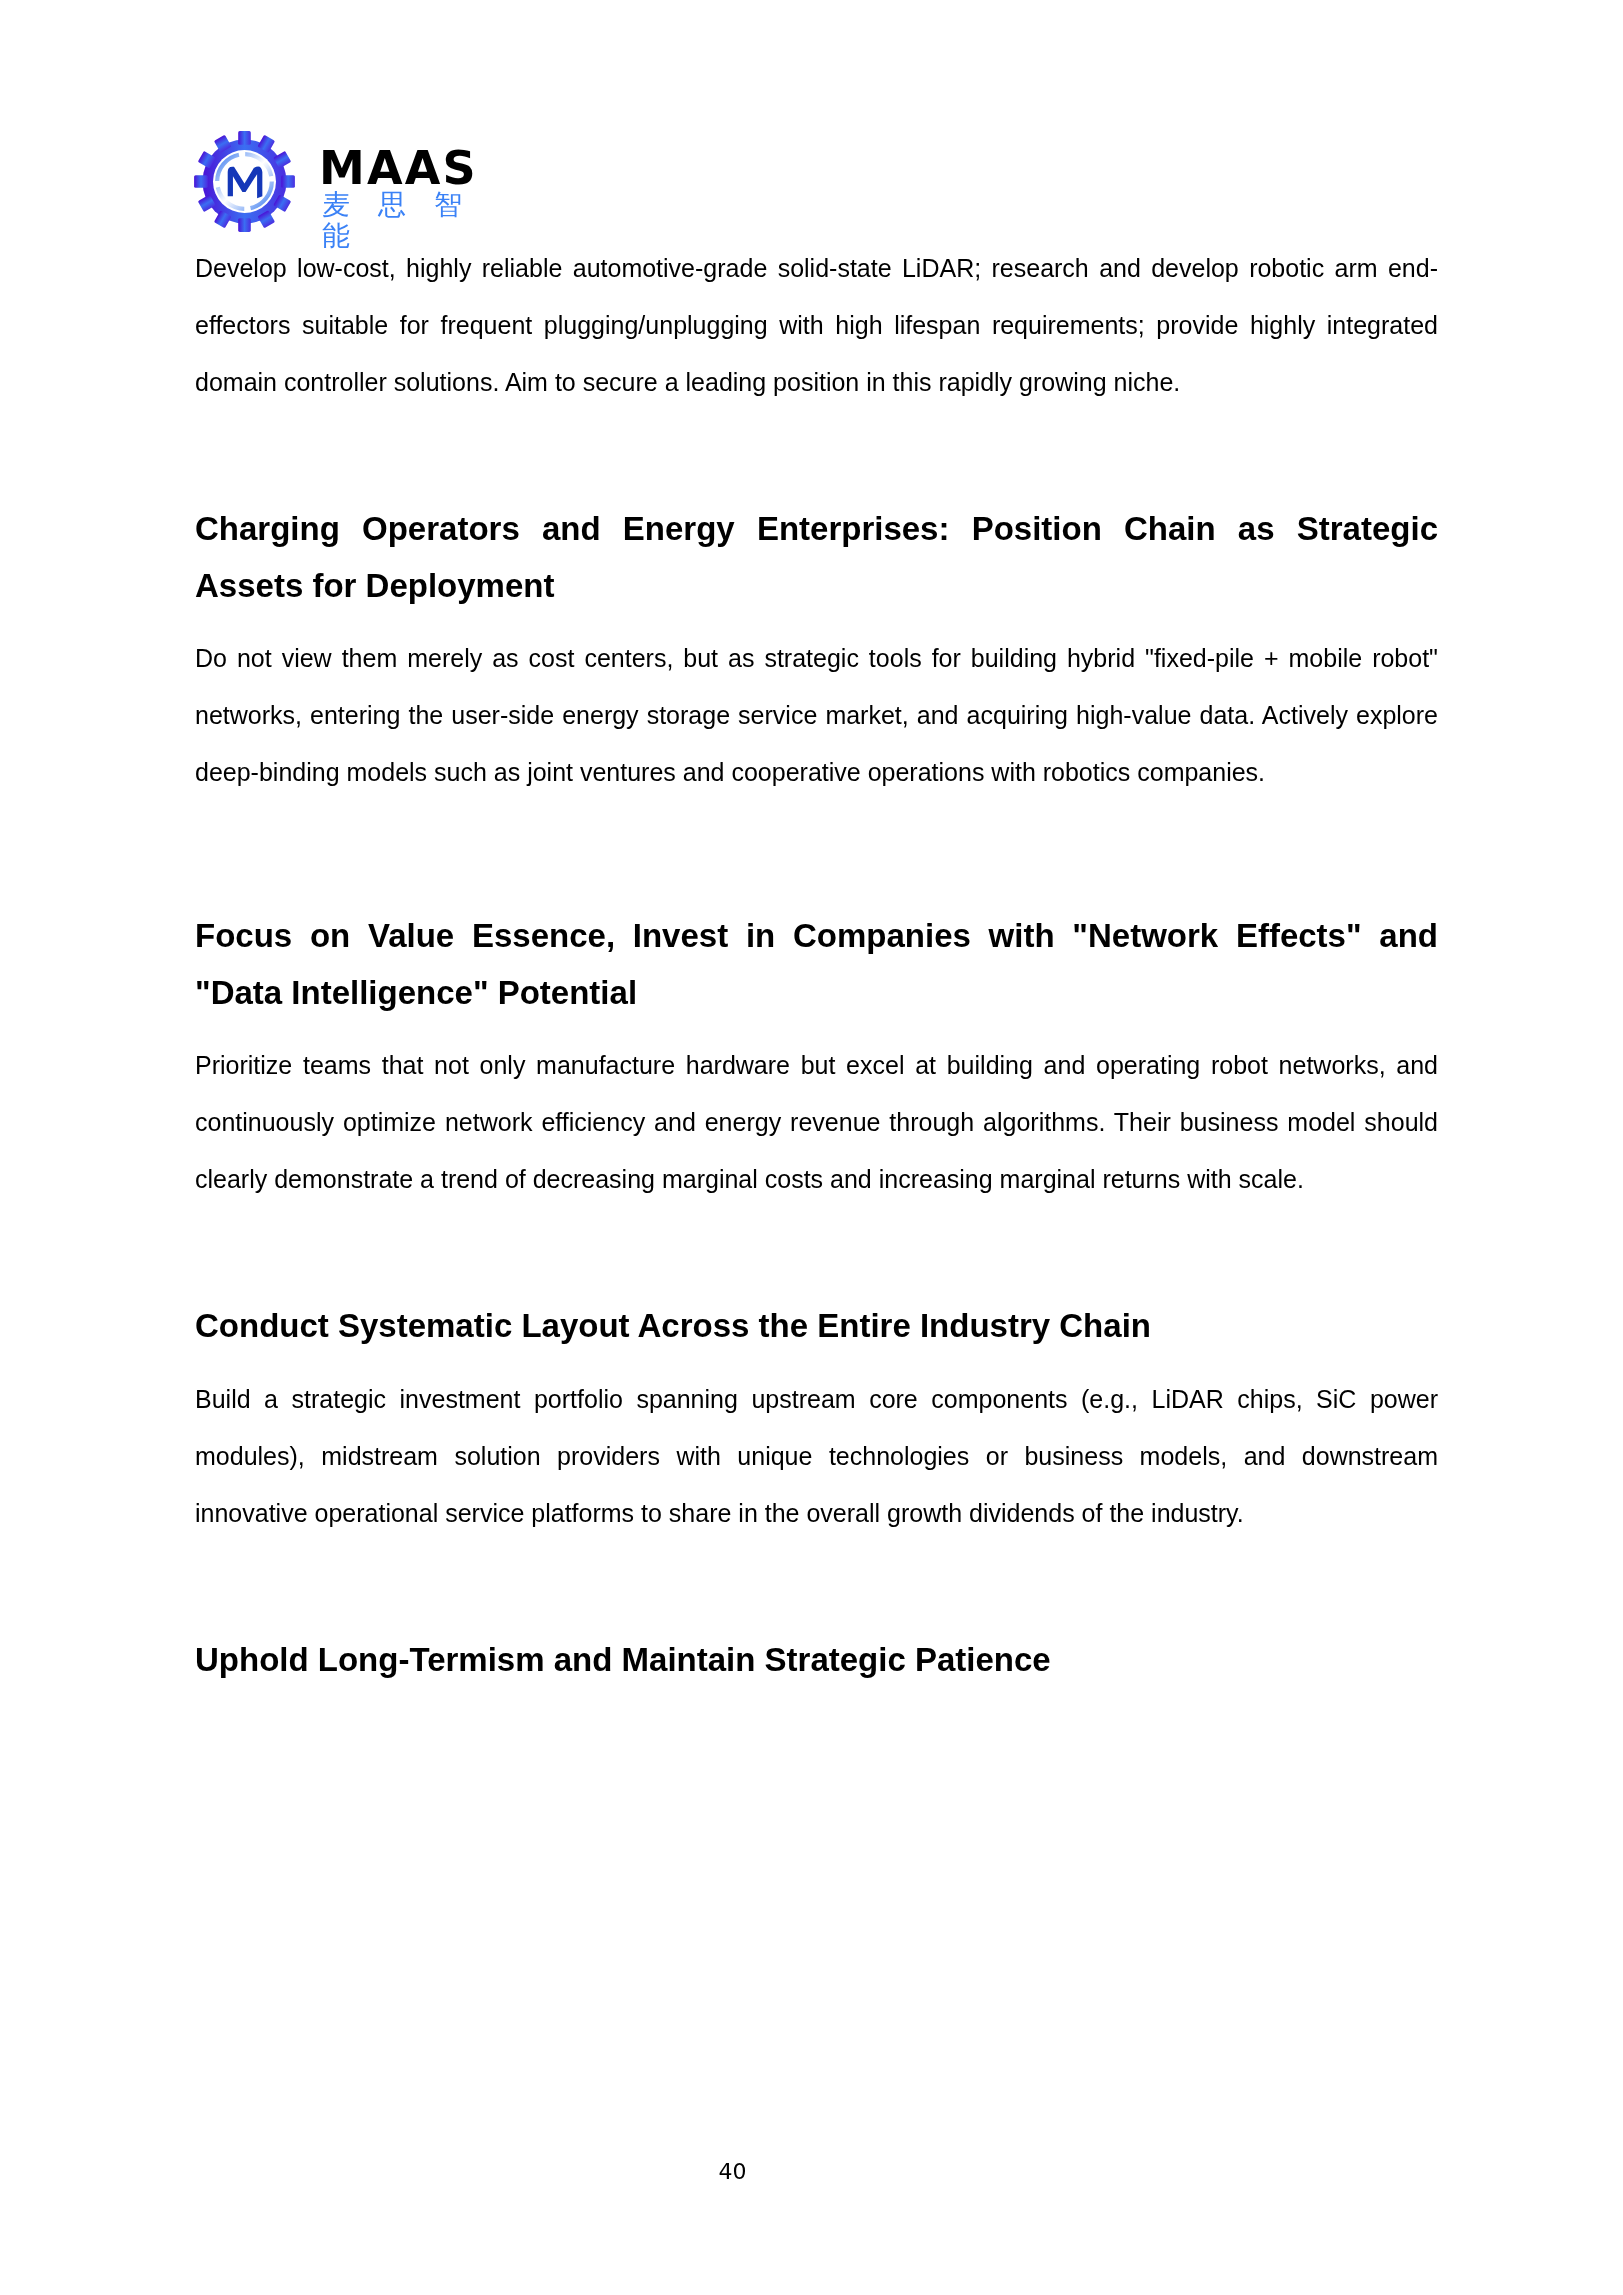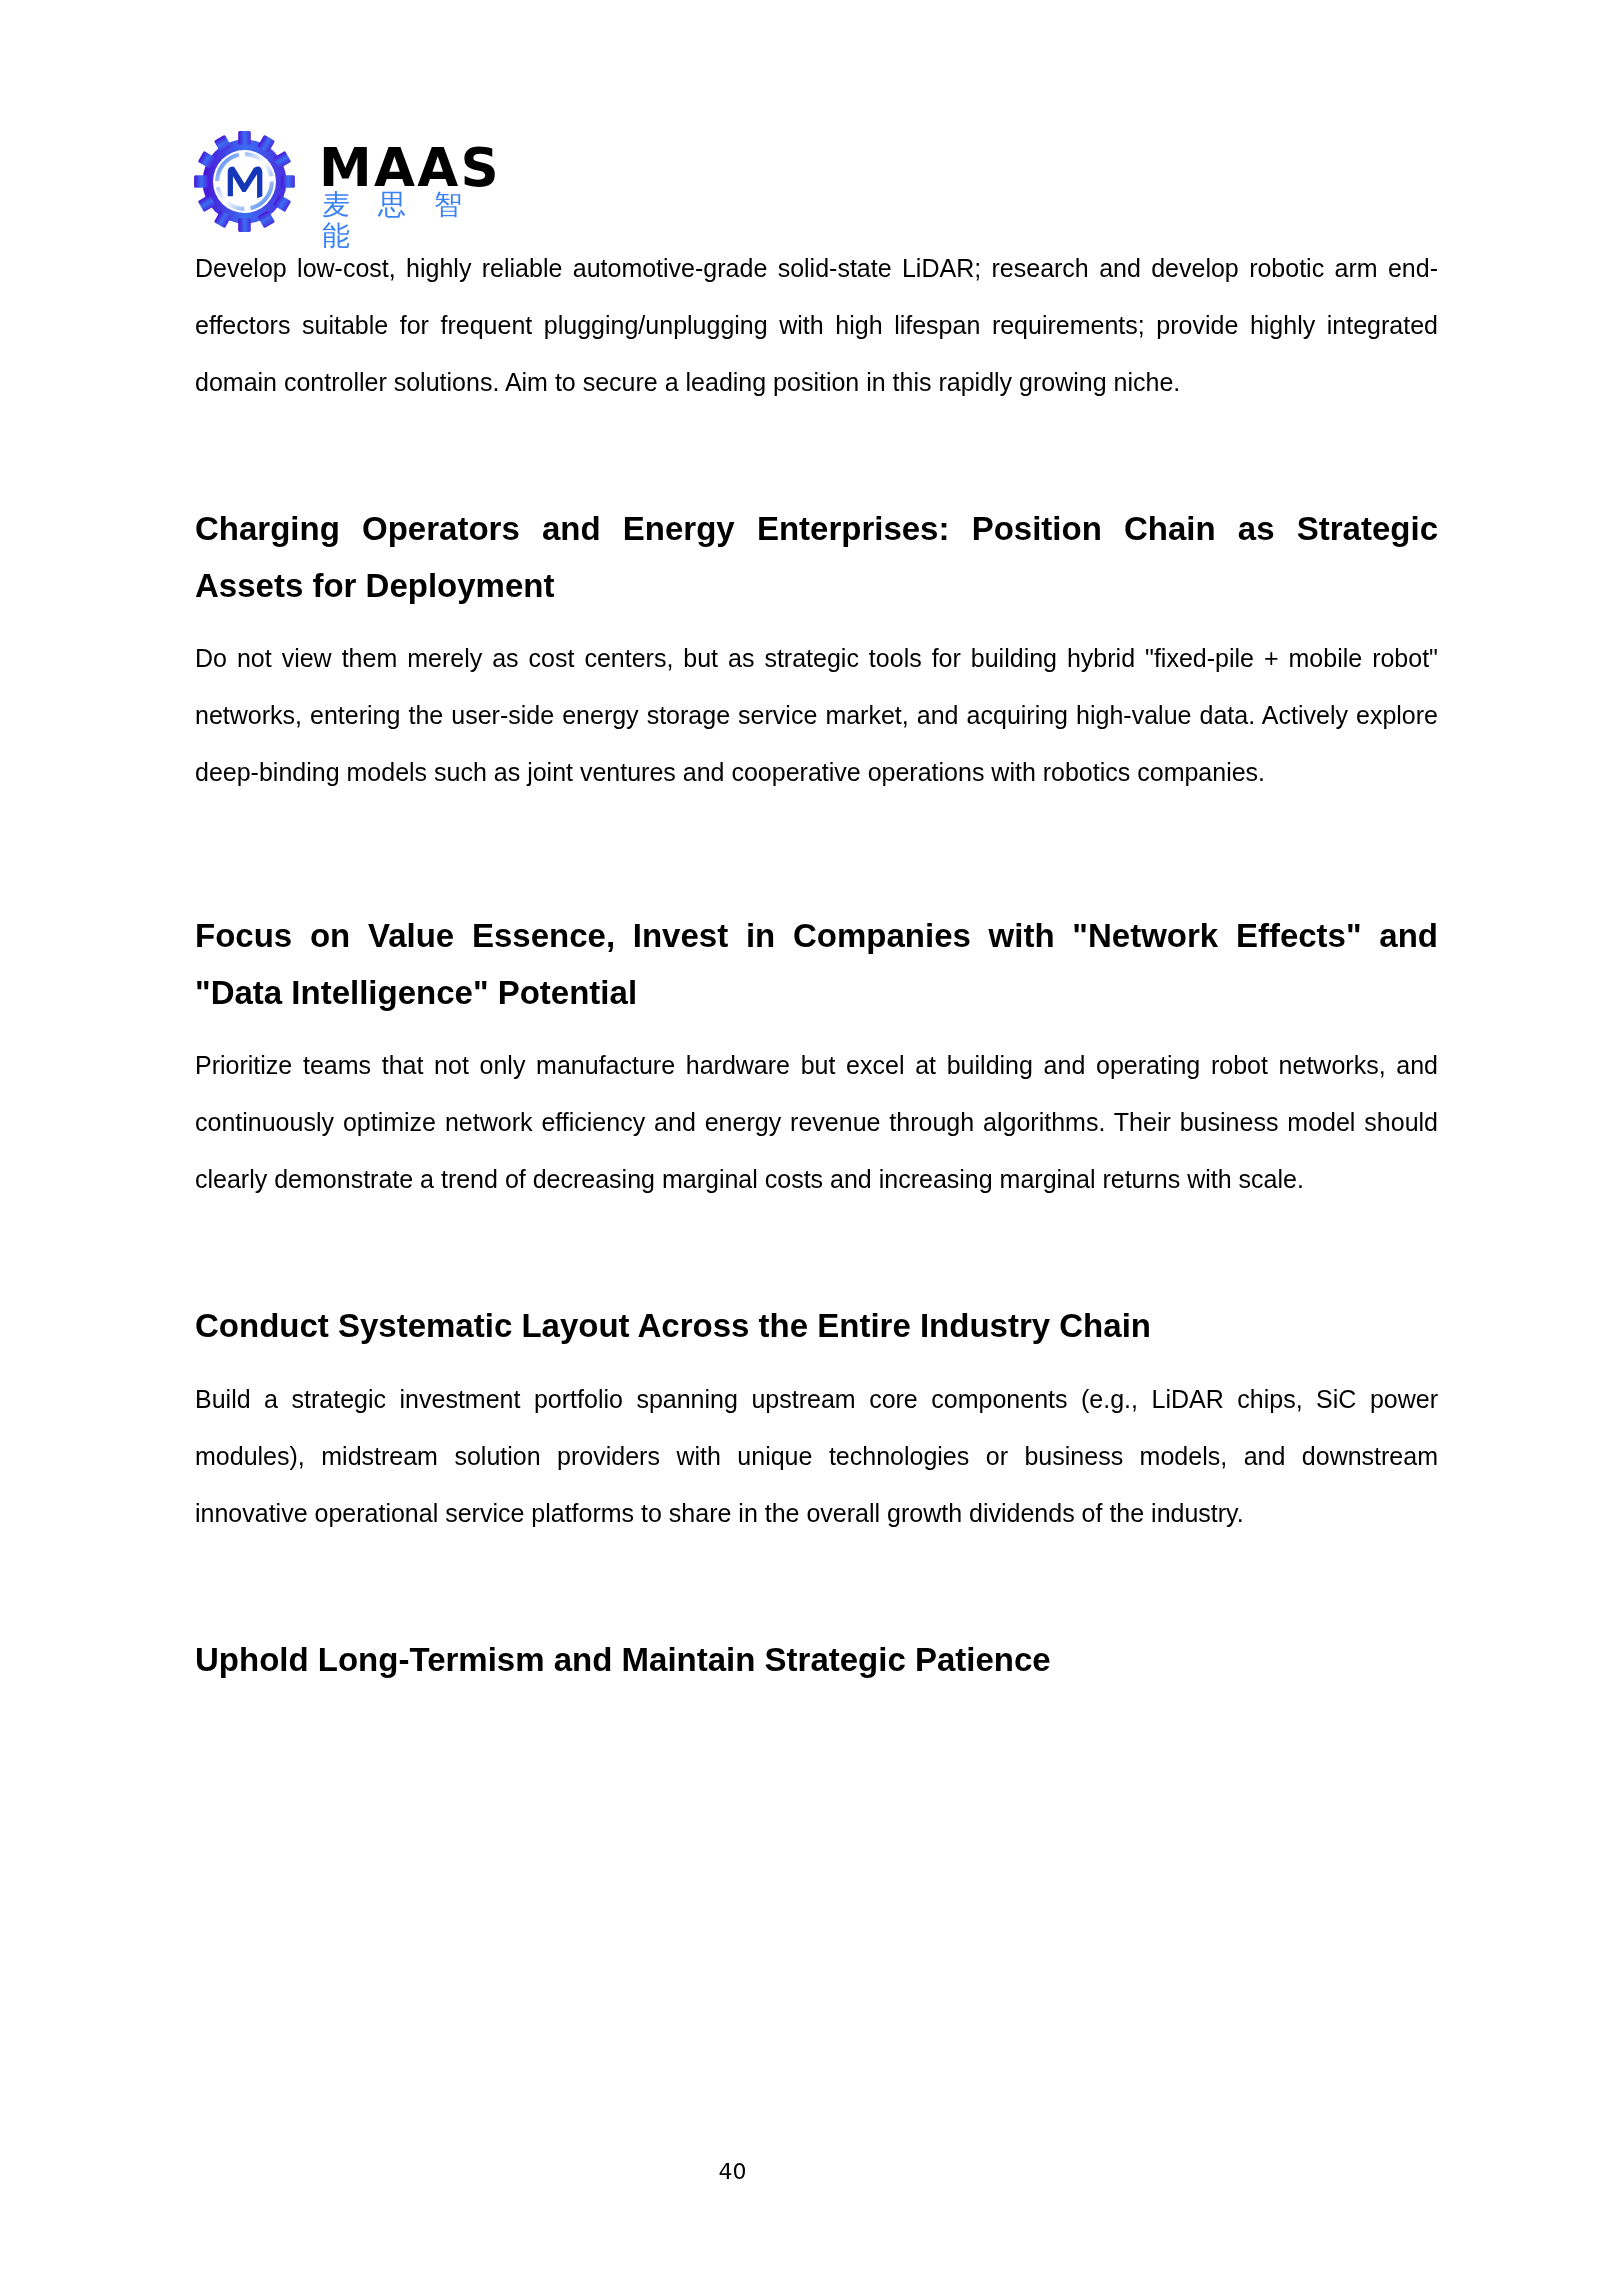--- a/index.html
+++ b/index.html
@@ -1,21 +1,21 @@
 <!DOCTYPE html>
 <html style="font-size:8.7px"><head>
 <meta charset="utf-8">
 <style>
   html, body { margin: 0; padding: 0; background: #ffffff; }
   body { width: 1623px; height: 2295px; position: relative; overflow: hidden;
          font-family: "Liberation Sans", sans-serif; color: #000000; }
   .logo { position: absolute; left: 192px; top: 129px; width: 316px; height: 105px; }
   .logo-gear { position: absolute; left: 0; top: 0; width: 105px; height: 105px; }
   .logo-word { position: absolute; left: 127px; top: 16.4px; font-family: "DejaVu Sans", sans-serif;
-               font-weight: bold; font-size: 53px; letter-spacing: 2.2px; line-height: 46px; color:#000; }
+               font-weight: bold; font-size: 46px; letter-spacing: 2.2px; line-height: 46px; color:#000; }
   .logo-cn { position: absolute; left: 130px; top: 61px; font-family: "DejaVu Sans", sans-serif;
              font-size: 28px; letter-spacing: 28px; line-height: 30.5px; color:#3b82f6; }
   .content { position: absolute; left: 195px; top: 240px; width: 1243px; }
   .h { font-weight: bold; font-size: 33px; line-height: 57px; text-align: justify; margin: 0; }
   .p { font-size: 25px; line-height: 57px; text-align: justify; margin: 0; }
   .h + .p { margin-top: 16.4px; }
   .gap { height: 89px; }
   .gap-sm { height: 16.4px; }
   .pagenum { position: absolute; top: 2159px; left: 0; width: 1465px; text-align: center;
              font-family: "DejaVu Sans", sans-serif; font-size: 22px; color: #000; }

